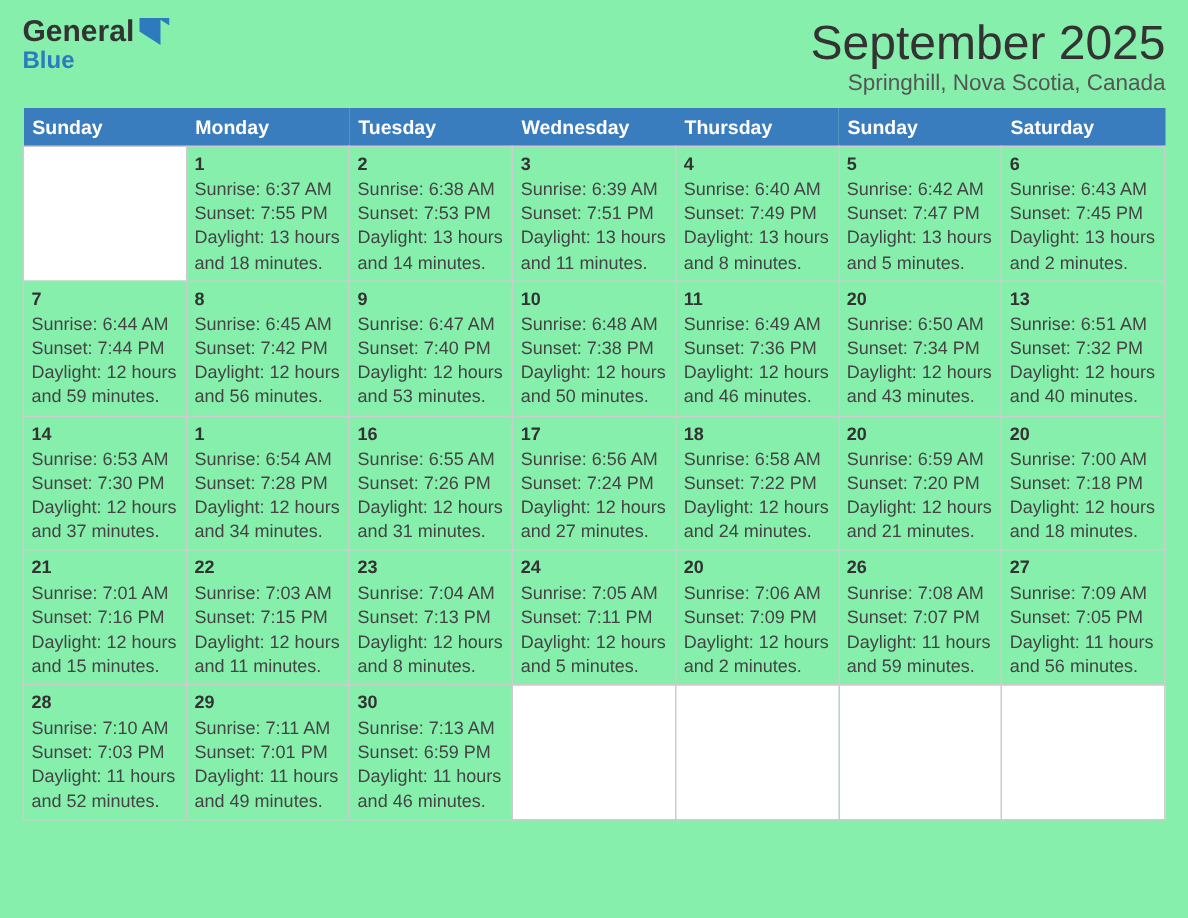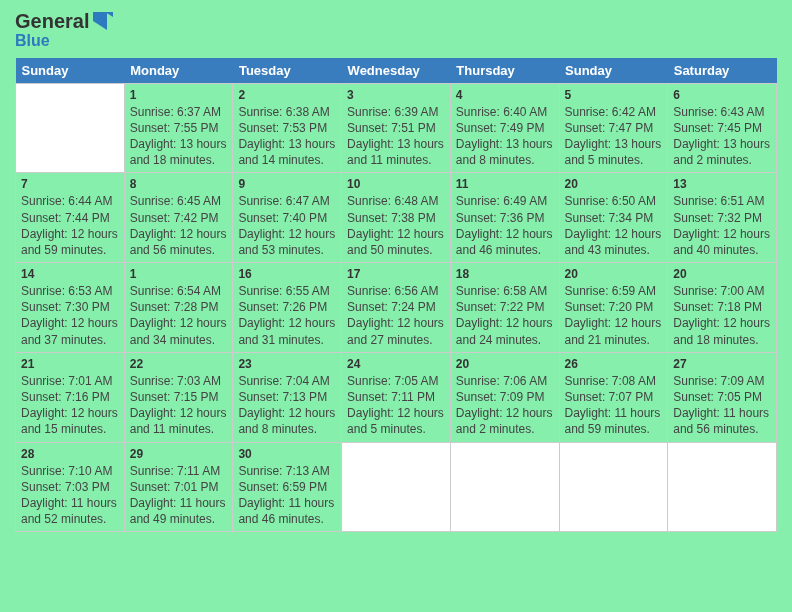--- a/index.html
+++ b/index.html
@@ -88,20 +88,22 @@
       <span style="font-size:20px;font-weight:bold;color:#333;font-family:Arial;">General</span>
       <svg width="22" height="22" viewBox="0 0 22 22" style="margin-left:2px;">
         <polygon points="2,2 16,2 16,20 2,11" fill="#2e7abf"></polygon>
         <polygon points="14,2 22,7 22,2" fill="#2e7abf"></polygon>
       </svg>
     </div>
     <span style="font-size:16px;font-weight:bold;color:#2e7abf;font-family:Arial;">Blue</span>
   </div>
 </div>
     <div class="title-section">
+      <div class="month-title">September 2025</div>
+      <div class="location">Springhill, Nova Scotia, Canada</div>
     </div>
   </div>
 
   <table>
     <thead>
       <tr>
         <th class="day-header">Sunday</th>
         <th class="day-header">Monday</th>
         <th class="day-header">Tuesday</th>
         <th class="day-header">Wednesday</th>

